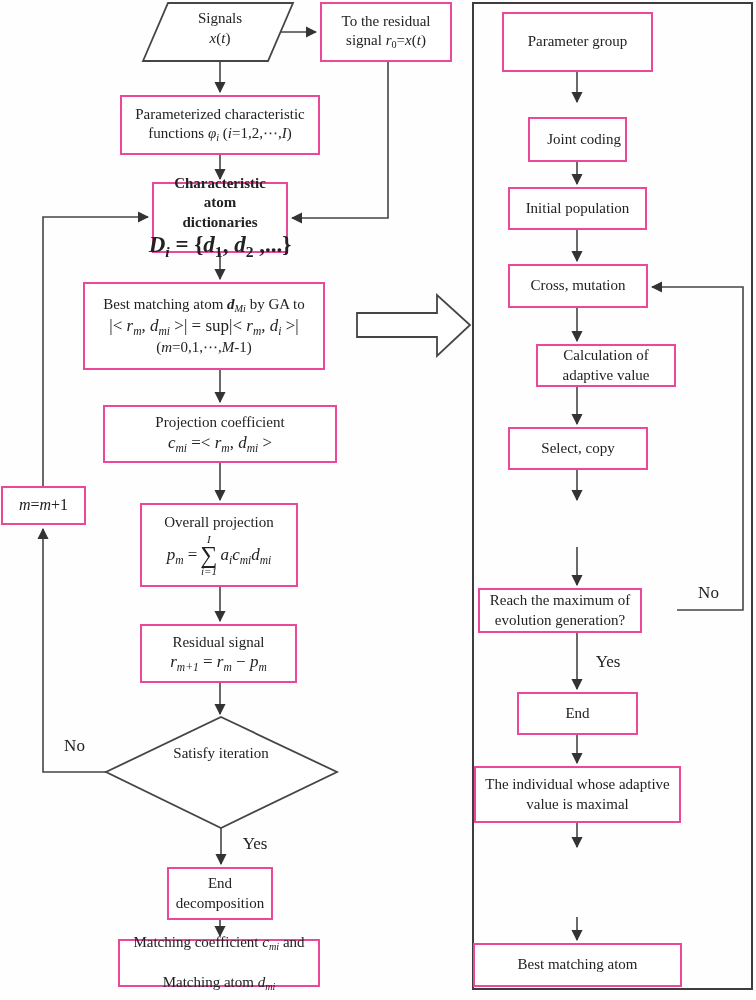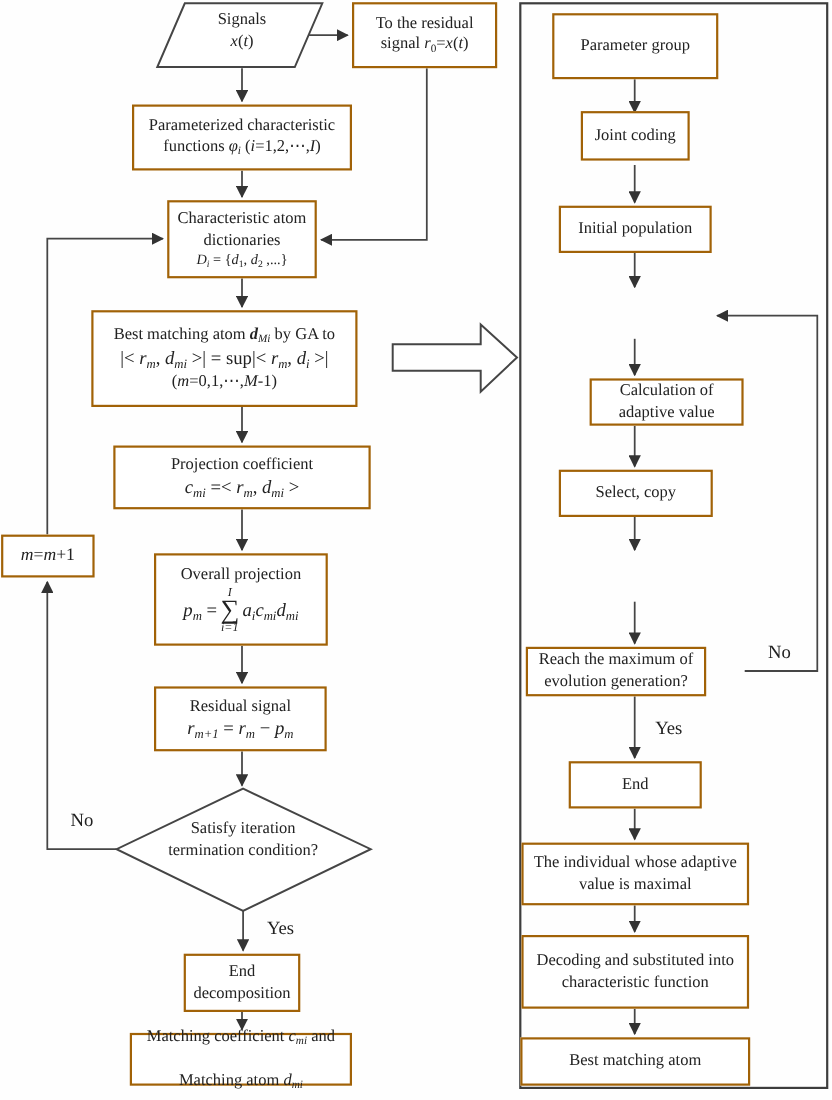--- a/index.html
+++ b/index.html
@@ -4,35 +4,35 @@
 <style>
   html,body{margin:0;padding:0;background:#ffffff;}
   #stage{
     position:relative;width:756px;height:1000px;background:#fefefe;
     font-family:"Liberation Serif","DejaVu Serif",serif;color:#222222;
     overflow:hidden;
   }
   #connector-layer{position:absolute;left:0;top:0;z-index:1;}
   .fbox{
     position:absolute;z-index:2;box-sizing:border-box;
-    border:2px solid #a16207;background:#ffffff;
+    border:2px solid #ec4899;background:#ffffff;
     display:flex;flex-direction:column;align-items:center;justify-content:center;
     text-align:center;font-size:15px;line-height:1.28;padding:2px 4px;
   }
   .ftext{
     position:absolute;z-index:3;text-align:center;font-size:15px;line-height:1.3;
     background:transparent;
   }
   .flabel{position:absolute;z-index:3;font-size:17px;text-align:center;}
   .frame{
     position:absolute;z-index:1;box-sizing:border-box;
     border:2px solid #3d3d3d;background:transparent;
   }
   .formula{font-size:17px;line-height:1.15;white-space:nowrap;}
-  .formula-lg{font-size:13px;}
+  .formula-lg{font-size:23px;}
   .v{font-style:italic;}
   .bv{font-style:italic;font-weight:700;}
   .vs{font-style:italic;font-size:68%;vertical-align:-0.32em;}
   .sb{font-size:68%;vertical-align:-0.32em;}
   .sum-row{display:flex;align-items:center;justify-content:center;gap:3px;font-size:18px;margin-top:2px;}
   .sigma-stack{display:inline-flex;flex-direction:column;align-items:center;line-height:1;}
   .sig-top,.sig-bot{font-size:11px;font-style:italic;line-height:1;}
   .sig-mid{font-size:24px;line-height:0.85;}
 </style>
 </head>
@@ -90,21 +90,21 @@
 
   <div class="fbox" style="left:320px;top:2px;width:132px;height:60px;">
     <div><span>To the residual signal </span><span class="v">r</span><span class="sb">0</span><span>=</span><span class="v">x</span><span>(</span><span class="v">t</span><span>)</span></div>
   </div>
 
   <div class="fbox" style="left:120px;top:95px;width:200px;height:60px;">
     <div>Parameterized  characteristic</div>
     <div><span>functions </span><span class="v">φ</span><span class="vs">i</span><span> (</span><span class="v">i</span><span>=1,2,⋯,</span><span class="v">I</span><span>)</span></div>
   </div>
 
-  <div class="fbox" style="left:152px;top:182px;width:136px;height:71px;">
+  <div class="fbox" style="left:152px;top:182px;width:136px;height:71px;font-weight:bold;">
     <div>Characteristic atom</div>
     <div>dictionaries</div>
     <div class="formula formula-lg"><span class="v">D</span><span class="vs">i</span><span> = {</span><span class="v">d</span><span class="sb">1</span><span>, </span><span class="v">d</span><span class="sb">2</span><span> ,...}</span></div>
   </div>
 
   <div class="fbox" style="left:83px;top:282px;width:242px;height:88px;">
     <div><span>Best matching atom </span><span class="bv">d</span><span class="vs">Mi</span><span> by GA to</span></div>
     <div class="formula"><span>|&lt; </span><span class="v">r</span><span class="vs">m</span><span>, </span><span class="v">d</span><span class="vs">mi</span><span> &gt;| = sup|&lt; </span><span class="v">r</span><span class="vs">m</span><span>, </span><span class="v">d</span><span class="vs">i</span><span> &gt;|</span></div>
     <div><span>(</span><span class="v">m</span><span>=0,1,⋯,</span><span class="v">M</span><span>-1)</span></div>
   </div>
@@ -131,48 +131,50 @@
     </div>
   </div>
 
   <div class="fbox" style="left:140px;top:624px;width:157px;height:59px;">
     <div>Residual signal</div>
     <div class="formula"><span class="v">r</span><span class="vs">m+1</span><span> = </span><span class="v">r</span><span class="vs">m</span><span> − </span><span class="v">p</span><span class="vs">m</span></div>
   </div>
 
   <div class="ftext" style="left:121px;top:744px;width:200px;">
     <div>Satisfy iteration</div>
-    <div>termination condition?</div>
   </div>
 
   <div class="flabel" style="left:52px;top:736px;width:45px;">No</div>
   <div class="flabel" style="left:230px;top:834px;width:50px;">Yes</div>
 
   <div class="fbox" style="left:167px;top:867px;width:106px;height:53px;">
     <div>End</div>
     <div>decomposition</div>
   </div>
 
   <div class="fbox" style="left:118px;top:939px;width:202px;height:48px;gap:20px;">
     <div><span>Matching coefficient </span><span class="v">c</span><span class="vs">mi</span><span> and</span></div>
     <div><span>Matching atom </span><span class="v">d</span><span class="vs">mi</span></div>
   </div>
 
   <div class="fbox" style="left:502px;top:12px;width:151px;height:60px;">
     <div>Parameter group</div>
   </div>
 
-  <div class="fbox" style="left:528px;top:101px;width:99px;height:45px;">
+  <div class="fbox" style="left:528px;top:117px;width:99px;height:45px;align-items:flex-end;">
     <div>Joint coding</div>
   </div>
 
   <div class="fbox" style="left:508px;top:187px;width:139px;height:43px;">
     <div>Initial population</div>
   </div>
 
+  <div class="fbox" style="left:508px;top:264px;width:140px;height:44px;">
+    <div>Cross, mutation</div>
+  </div>
 
   <div class="fbox" style="left:536px;top:344px;width:140px;height:43px;">
     <div>Calculation of adaptive value</div>
   </div>
 
   <div class="fbox" style="left:508px;top:427px;width:140px;height:43px;">
     <div>Select, copy</div>
   </div>
 
 
@@ -184,21 +186,18 @@
   <div class="flabel" style="left:578px;top:652px;width:60px;">Yes</div>
 
   <div class="fbox" style="left:517px;top:692px;width:121px;height:43px;">
     <div>End</div>
   </div>
 
   <div class="fbox" style="left:474px;top:766px;width:207px;height:57px;">
     <div>The individual whose adaptive value is maximal</div>
   </div>
 
-  <div class="fbox" style="left:474px;top:850px;width:207px;height:67px;">
-    <div>Decoding and substituted into characteristic function</div>
-  </div>
 
   <div class="fbox" style="left:473px;top:943px;width:209px;height:44px;">
     <div>Best matching atom</div>
   </div>
 
 </div>
 
 </body></html>

